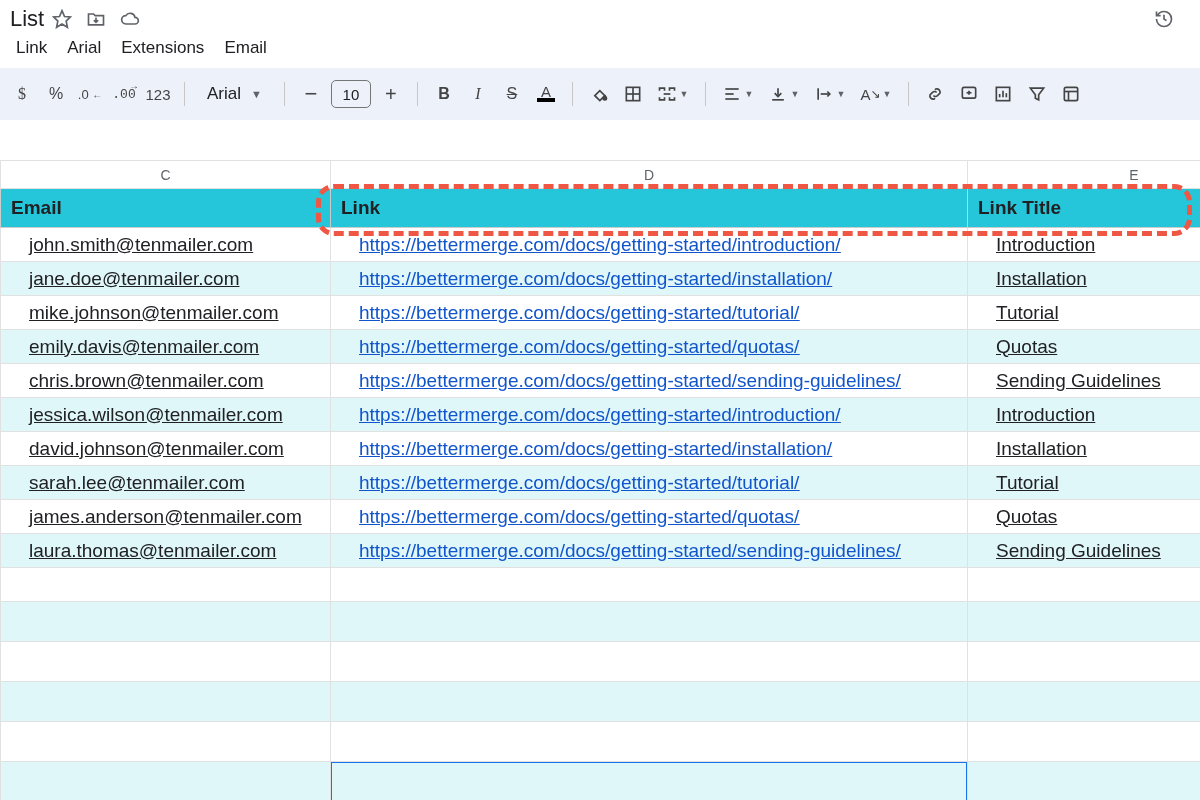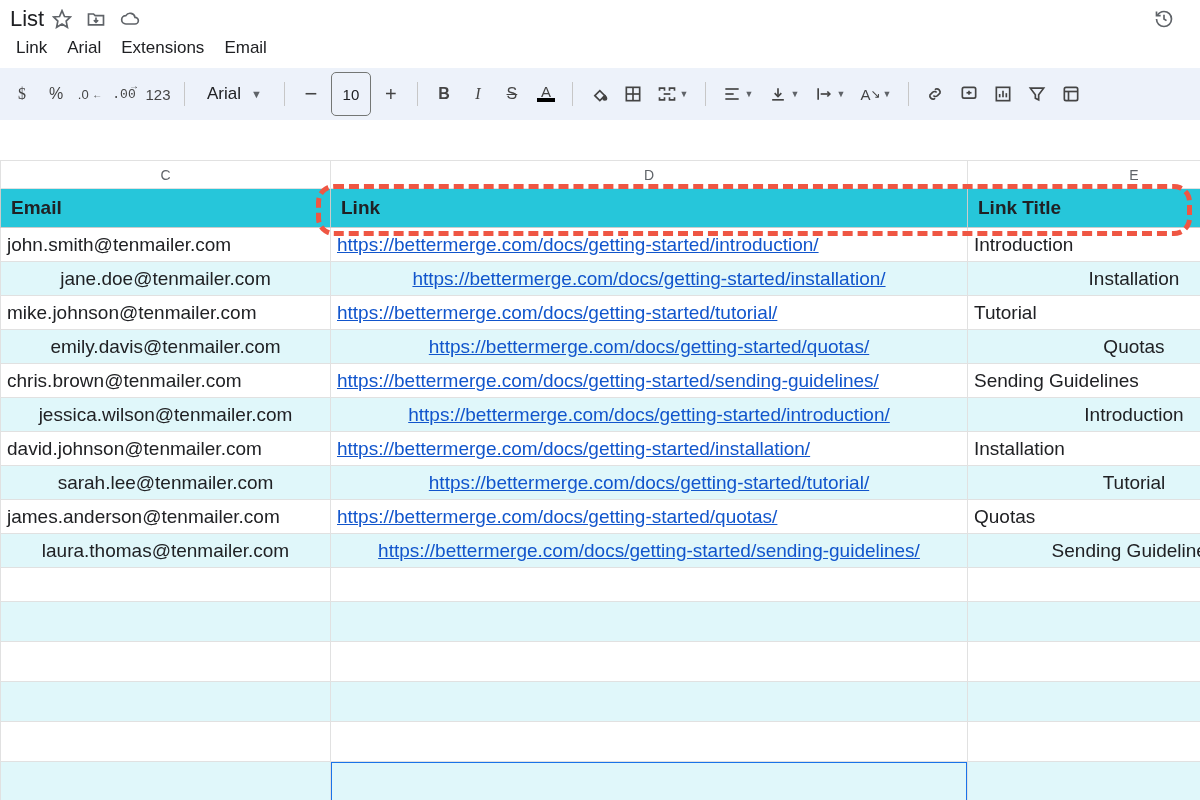--- a/index.html
+++ b/index.html
@@ -8,29 +8,29 @@
   .doc-title { font-size:22px; color:#202124; padding-right:8px;}
   .title-icons { display:flex; gap:14px; align-items:center; color:#5f6368;}
   .title-icons .ic { width:20px; height:20px; display:flex; align-items:center; justify-content:center;}
   .right-icon { margin-left:auto; color:#5f6368;}
   .menubar { display:flex; gap:20px; padding:6px 14px 10px 16px; font-size:17px; color:#202124;}
   .menubar span { cursor:default;}
   .toolbar { background:#edf2fa; border-radius:0; padding:8px 8px; display:flex; align-items:center; gap:6px; height:52px;}
   .tbtn { min-width:28px; height:30px; display:flex; align-items:center; justify-content:center; color:#444; border-radius:4px; font-size:16px; position:relative;}
   .tdiv { width:1px; height:24px; background:#c7c7c7; margin:0 6px;}
   .font-sel { display:flex; align-items:center; gap:10px; padding:0 10px; font-size:17px;}
-  .size-box { border:1px solid #747775; border-radius:5px; width:40px; height:44px; display:flex; align-items:center; justify-content:center; font-size:15px;}
+  .size-box { border:1px solid #747775; border-radius:5px; width:40px; height:28px; display:flex; align-items:center; justify-content:center; font-size:15px;}
   .icon-svg { width:20px; height:20px; display:block;}
   .sheet-wrap { margin-top:40px; overflow:hidden;}
   table.sheet { border-collapse:collapse; width:1300px; table-layout:fixed;}
   table.sheet th.colhdr { background:#fff; border:1px solid #e1e1e1; color:#5f6368; font-weight:400; font-size:14px; height:28px; text-align:center;}
   th.colhdr.sel { background:#d3e3fd; color:#1b59c2;}
   .hdr-row td { background:#26c6da; border:1px solid #ccc; font-weight:700; font-size:19px; padding:8px 10px; height:28px;}
-  .data-row td { border:1px solid #e1e1e1; padding:5px 6px; font-size:19px; height:34px; white-space:nowrap; overflow:hidden;}
-  .data-row.even td { background:#e0f7fa;text-align:center;}
+  .data-row td { border:1px solid #e1e1e1; padding:5px 28px; font-size:19px; height:34px; white-space:nowrap; overflow:hidden;text-decoration:underline;}
+  .data-row.even td { background:#e0f7fa;}
   td.linkcell a { color:#1155cc; text-decoration:underline;}
   .tall-empty td { height:40px;}
   .sel-cell { position:relative;}
   .sel-cell::after{ content:""; position:absolute; inset:-1px; border:2px solid #1a73e8; pointer-events:none;}
   .annot { position:absolute; border:5px dashed #ef5643; border-radius:18px; pointer-events:none;}
 </style>
 </head>
 <body>
 
 <div class="titlebar">

